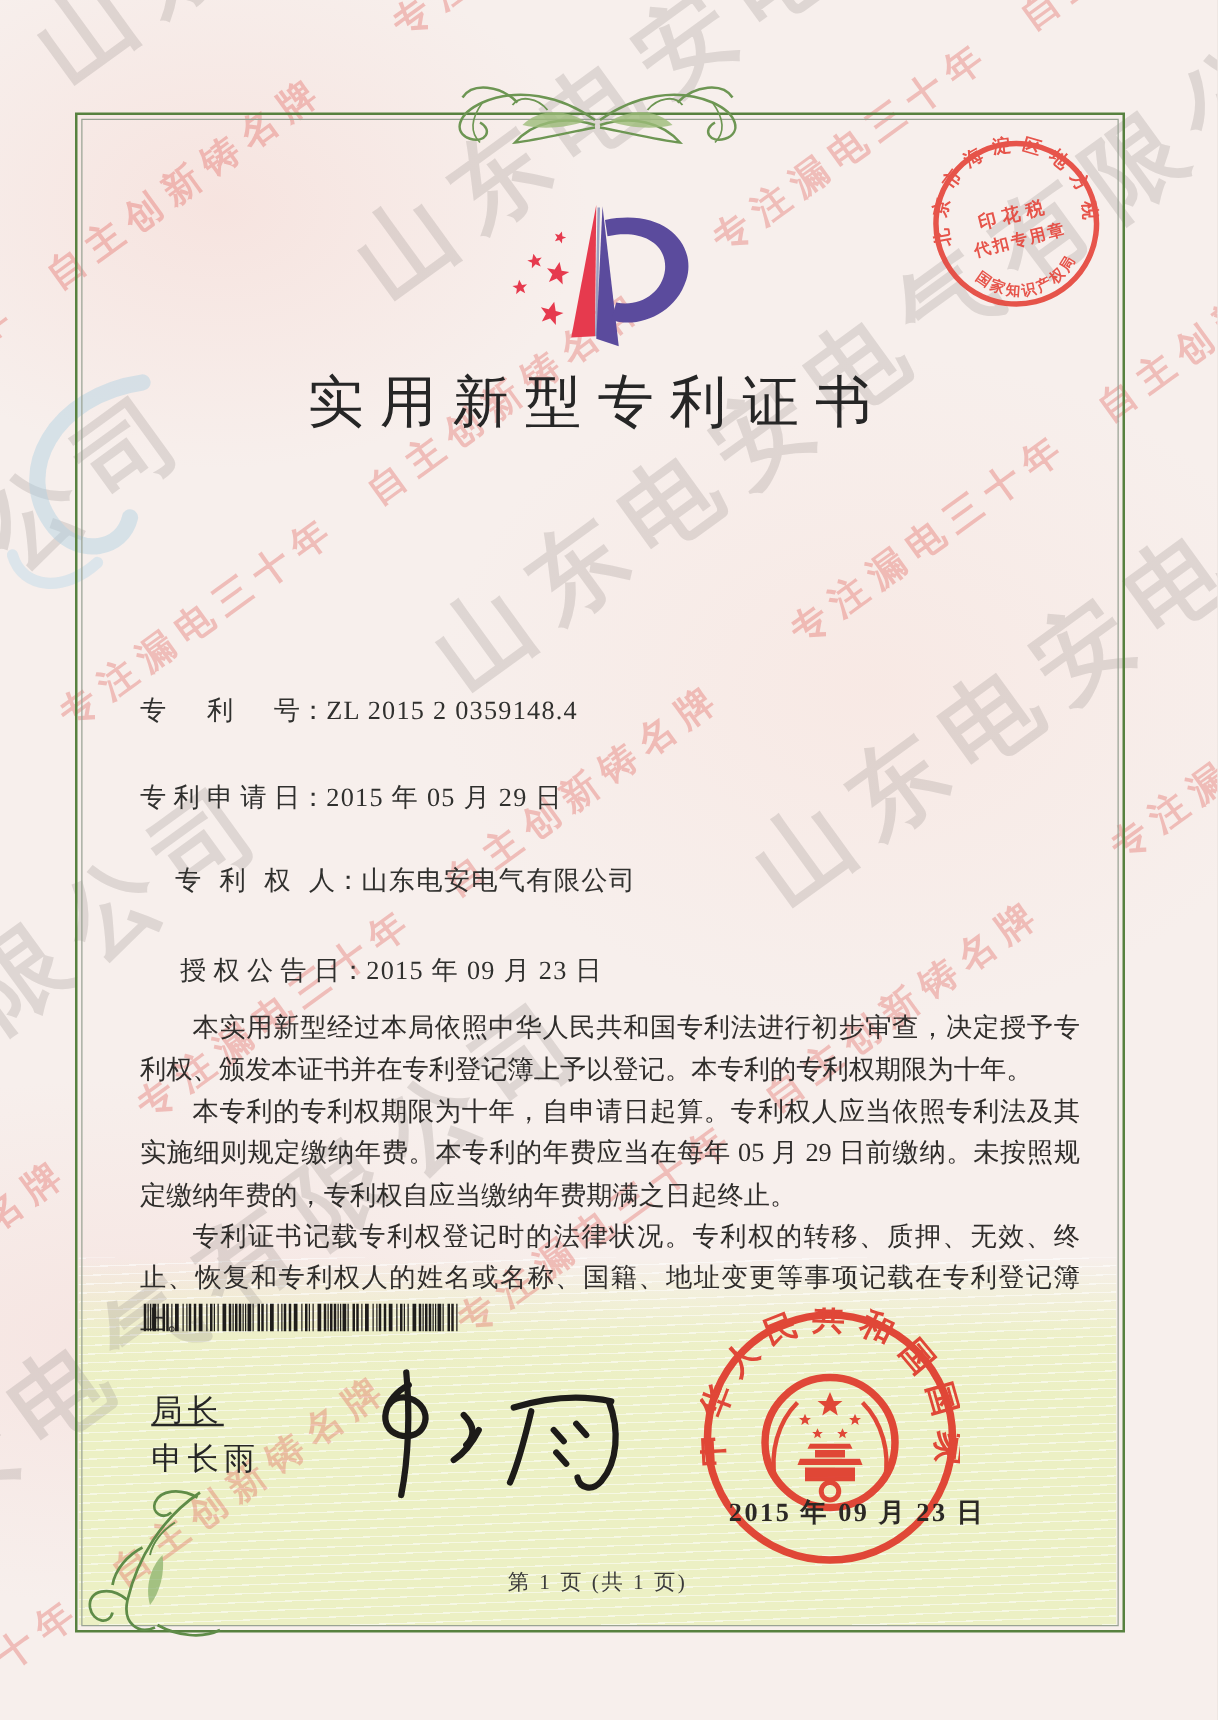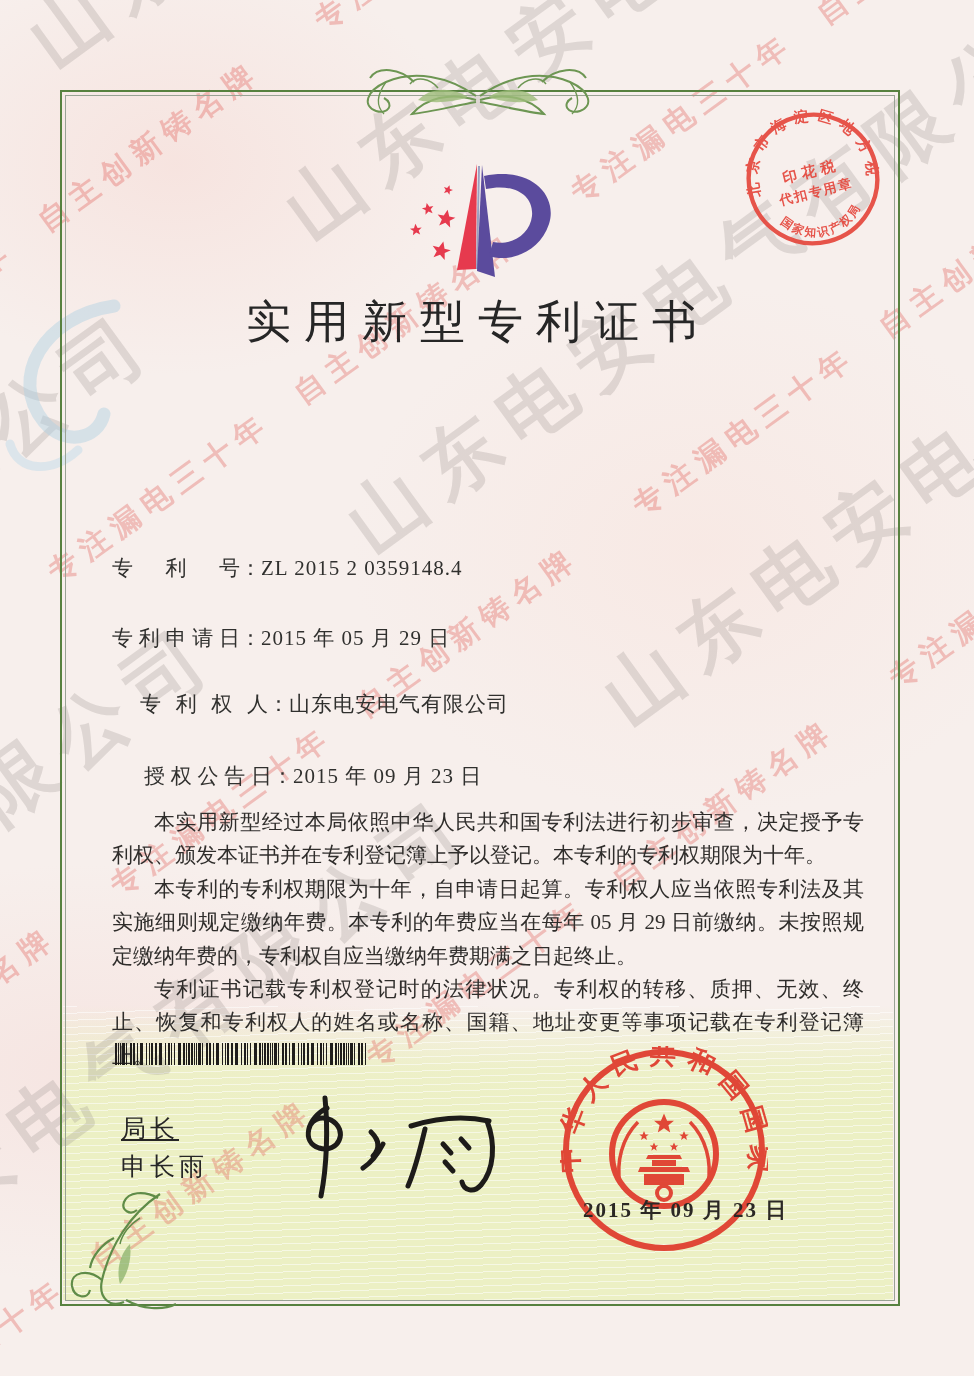--- a/index.html
+++ b/index.html
@@ -212,14 +212,15 @@
         <rect x="84" y="128" width="40" height="11"></rect>
       </g>
       <circle cx="104" cy="147" r="7" fill="none" stroke="#df392b" stroke-width="4"></circle>
       <path d="M60 138 C 56 116, 62 92, 78 76" fill="none" stroke="#df392b" stroke-width="3.5"></path>
       <path d="M148 138 C 152 116, 146 92, 130 76" fill="none" stroke="#df392b" stroke-width="3.5"></path>
     </g>
   </svg>
 
   <div class="seal-date">2015 年 09 月 23 日</div>
 
+  <div class="footer">第 1 页 (共 1 页)</div>
 
 </div>
 
 </body></html>

